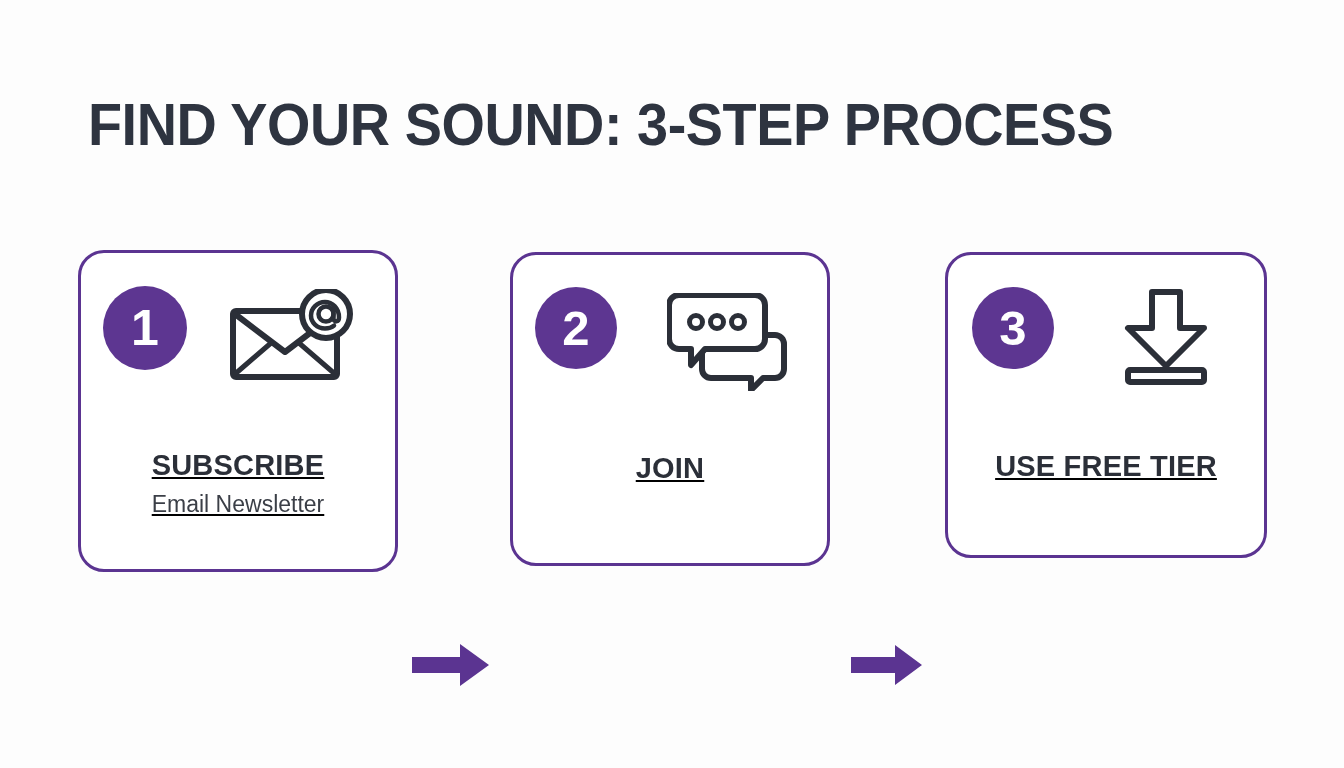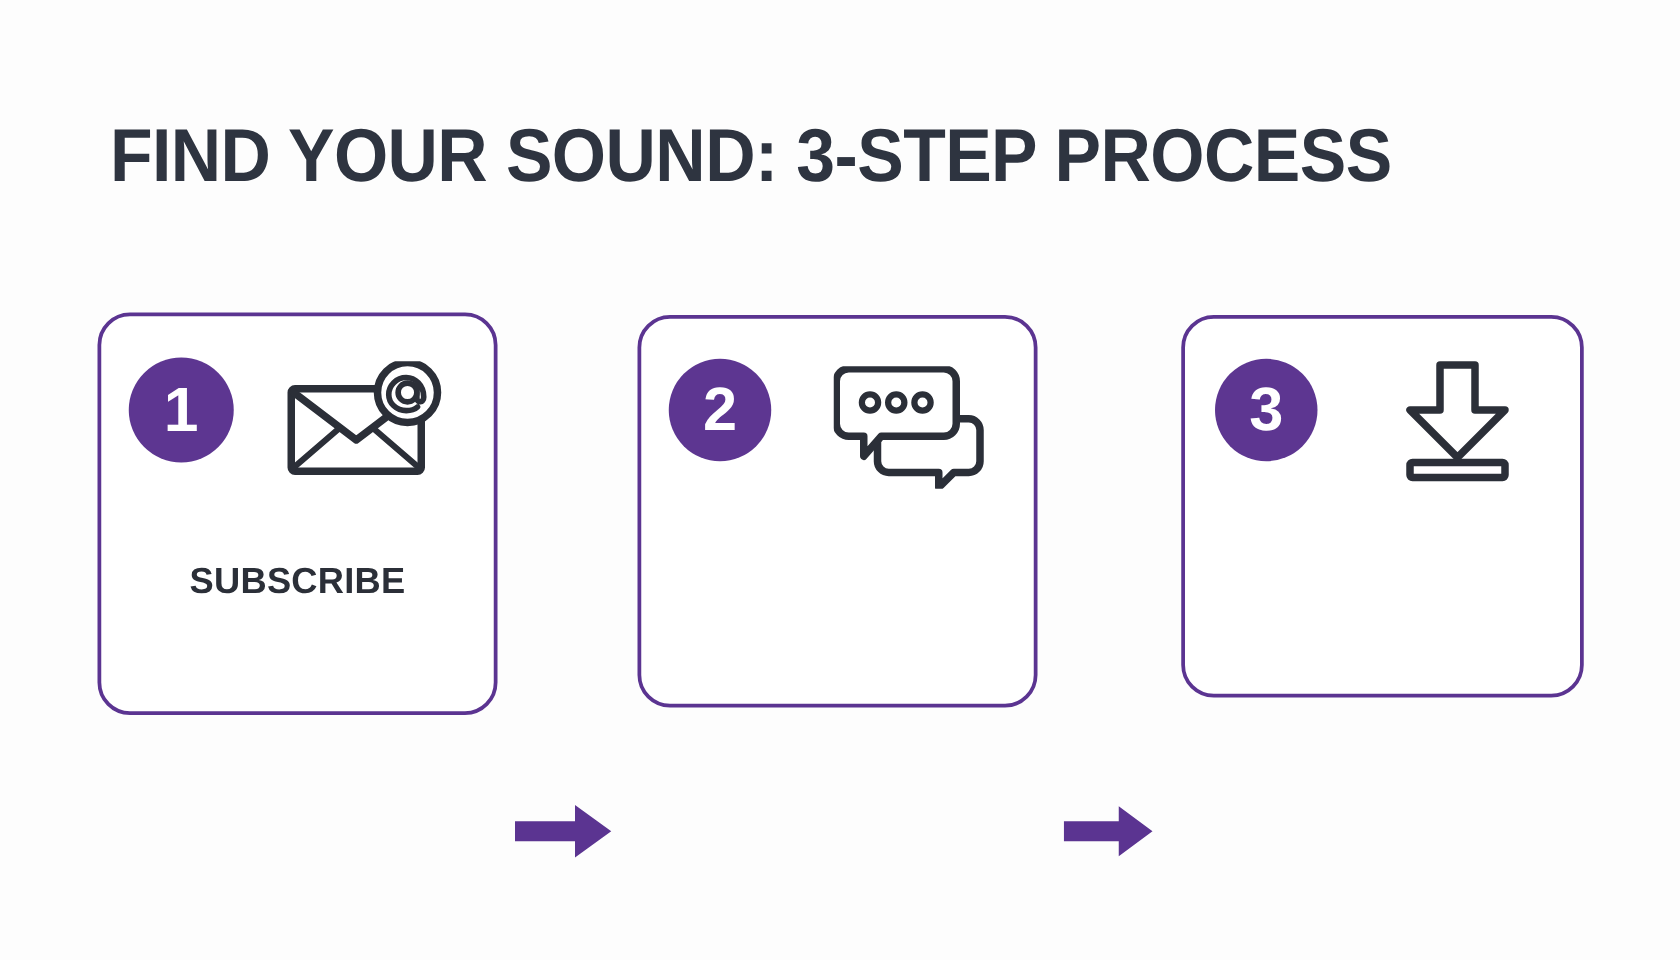--- a/index.html
+++ b/index.html
@@ -80,20 +80,21 @@
   }
   .card-1 .icon-slot { left: 120px; top: 36px; width: 180px; height: 96px; }
   .card-2 .icon-slot { left: 126px; top: 38px; width: 180px; height: 98px; }
   .card-3 .icon-slot { left: 128px; top: 32px; width: 180px; height: 98px; }
 
   .card-text {
     position: absolute;
     left: 0;
     width: 100%;
     text-align: center;
+    text-decoration: underline;
   }
   .card-1 .card-text { top: 195px; }
   .card-2 .card-text { top: 196px; }
   .card-3 .card-text { top: 194px; }
 
   .step-title {
     font-size: 29px;
     font-weight: 700;
     color: #2b2f38;
     letter-spacing: 0.2px;
@@ -142,20 +143,21 @@
 
           <circle cx="99" cy="25" r="7.5" fill="none" stroke="#2b2f38" stroke-width="4.5"></circle>
           <path d="M106.5 18 L106.5 29.5 C106.5 33.5 112 33.5 112 28.5
                    C112 19 105 13 98 13 C90 13 84 19.5 84 26.5
                    C84 33.5 90 39.5 98 39.5 C102 39.5 105 38.4 107 36.6" fill="none" stroke="#2b2f38" stroke-width="4.5" stroke-linecap="round" stroke-linejoin="round"></path>
         </svg>
       </div>
 
       <div class="card-text">
         <div class="step-title">SUBSCRIBE</div>
+        <div class="step-sub">Email Newsletter</div>
       </div>
     </div>
 
     <svg class="arrow arrow-1" viewBox="0 0 78 44" fill="none" style="position:absolute;">
       <path d="M0 14 L48 14 L48 1 L77 22 L48 43 L48 30 L0 30 Z" fill="#5b3491"></path>
     </svg>
 
     <div class="card card-2">
       <div class="badge">2</div>
 
@@ -170,37 +172,39 @@
                    H38 L24 72 L24 56 H12 A10 10 0 0 1 2 46 V12
                    A10 10 0 0 1 12 2 Z" fill="#ffffff" stroke="#2b2f38" stroke-width="6" stroke-linejoin="round"></path>
 
           <circle cx="29" cy="29" r="6.5" fill="none" stroke="#2b2f38" stroke-width="5"></circle>
           <circle cx="50" cy="29" r="6.5" fill="none" stroke="#2b2f38" stroke-width="5"></circle>
           <circle cx="71" cy="29" r="6.5" fill="none" stroke="#2b2f38" stroke-width="5"></circle>
         </svg>
       </div>
 
       <div class="card-text">
+        <div class="step-title">JOIN</div>
       </div>
     </div>
 
     <svg class="arrow arrow-2" viewBox="0 0 72 42" fill="none" style="position:absolute;">
       <path d="M0 13 L44 13 L44 1 L71 21 L44 41 L44 29 L0 29 Z" fill="#5b3491"></path>
     </svg>
 
     <div class="card card-3">
       <div class="badge">3</div>
 
       <div class="icon-slot">
         <svg width="100" height="100" viewBox="0 0 100 100" fill="none">
 
           <path d="M36 6 H64 V42 H88 L50 80 L12 42 H36 Z" fill="#ffffff" stroke="#2b2f38" stroke-width="6" stroke-linejoin="round"></path>
 
           <rect x="12" y="84" width="76" height="12" rx="2" fill="#ffffff" stroke="#2b2f38" stroke-width="6"></rect>
         </svg>
       </div>
 
       <div class="card-text">
+        <div class="step-title">USE FREE TIER</div>
       </div>
     </div>
 
   </div>
 </div>
 
 </body></html>

